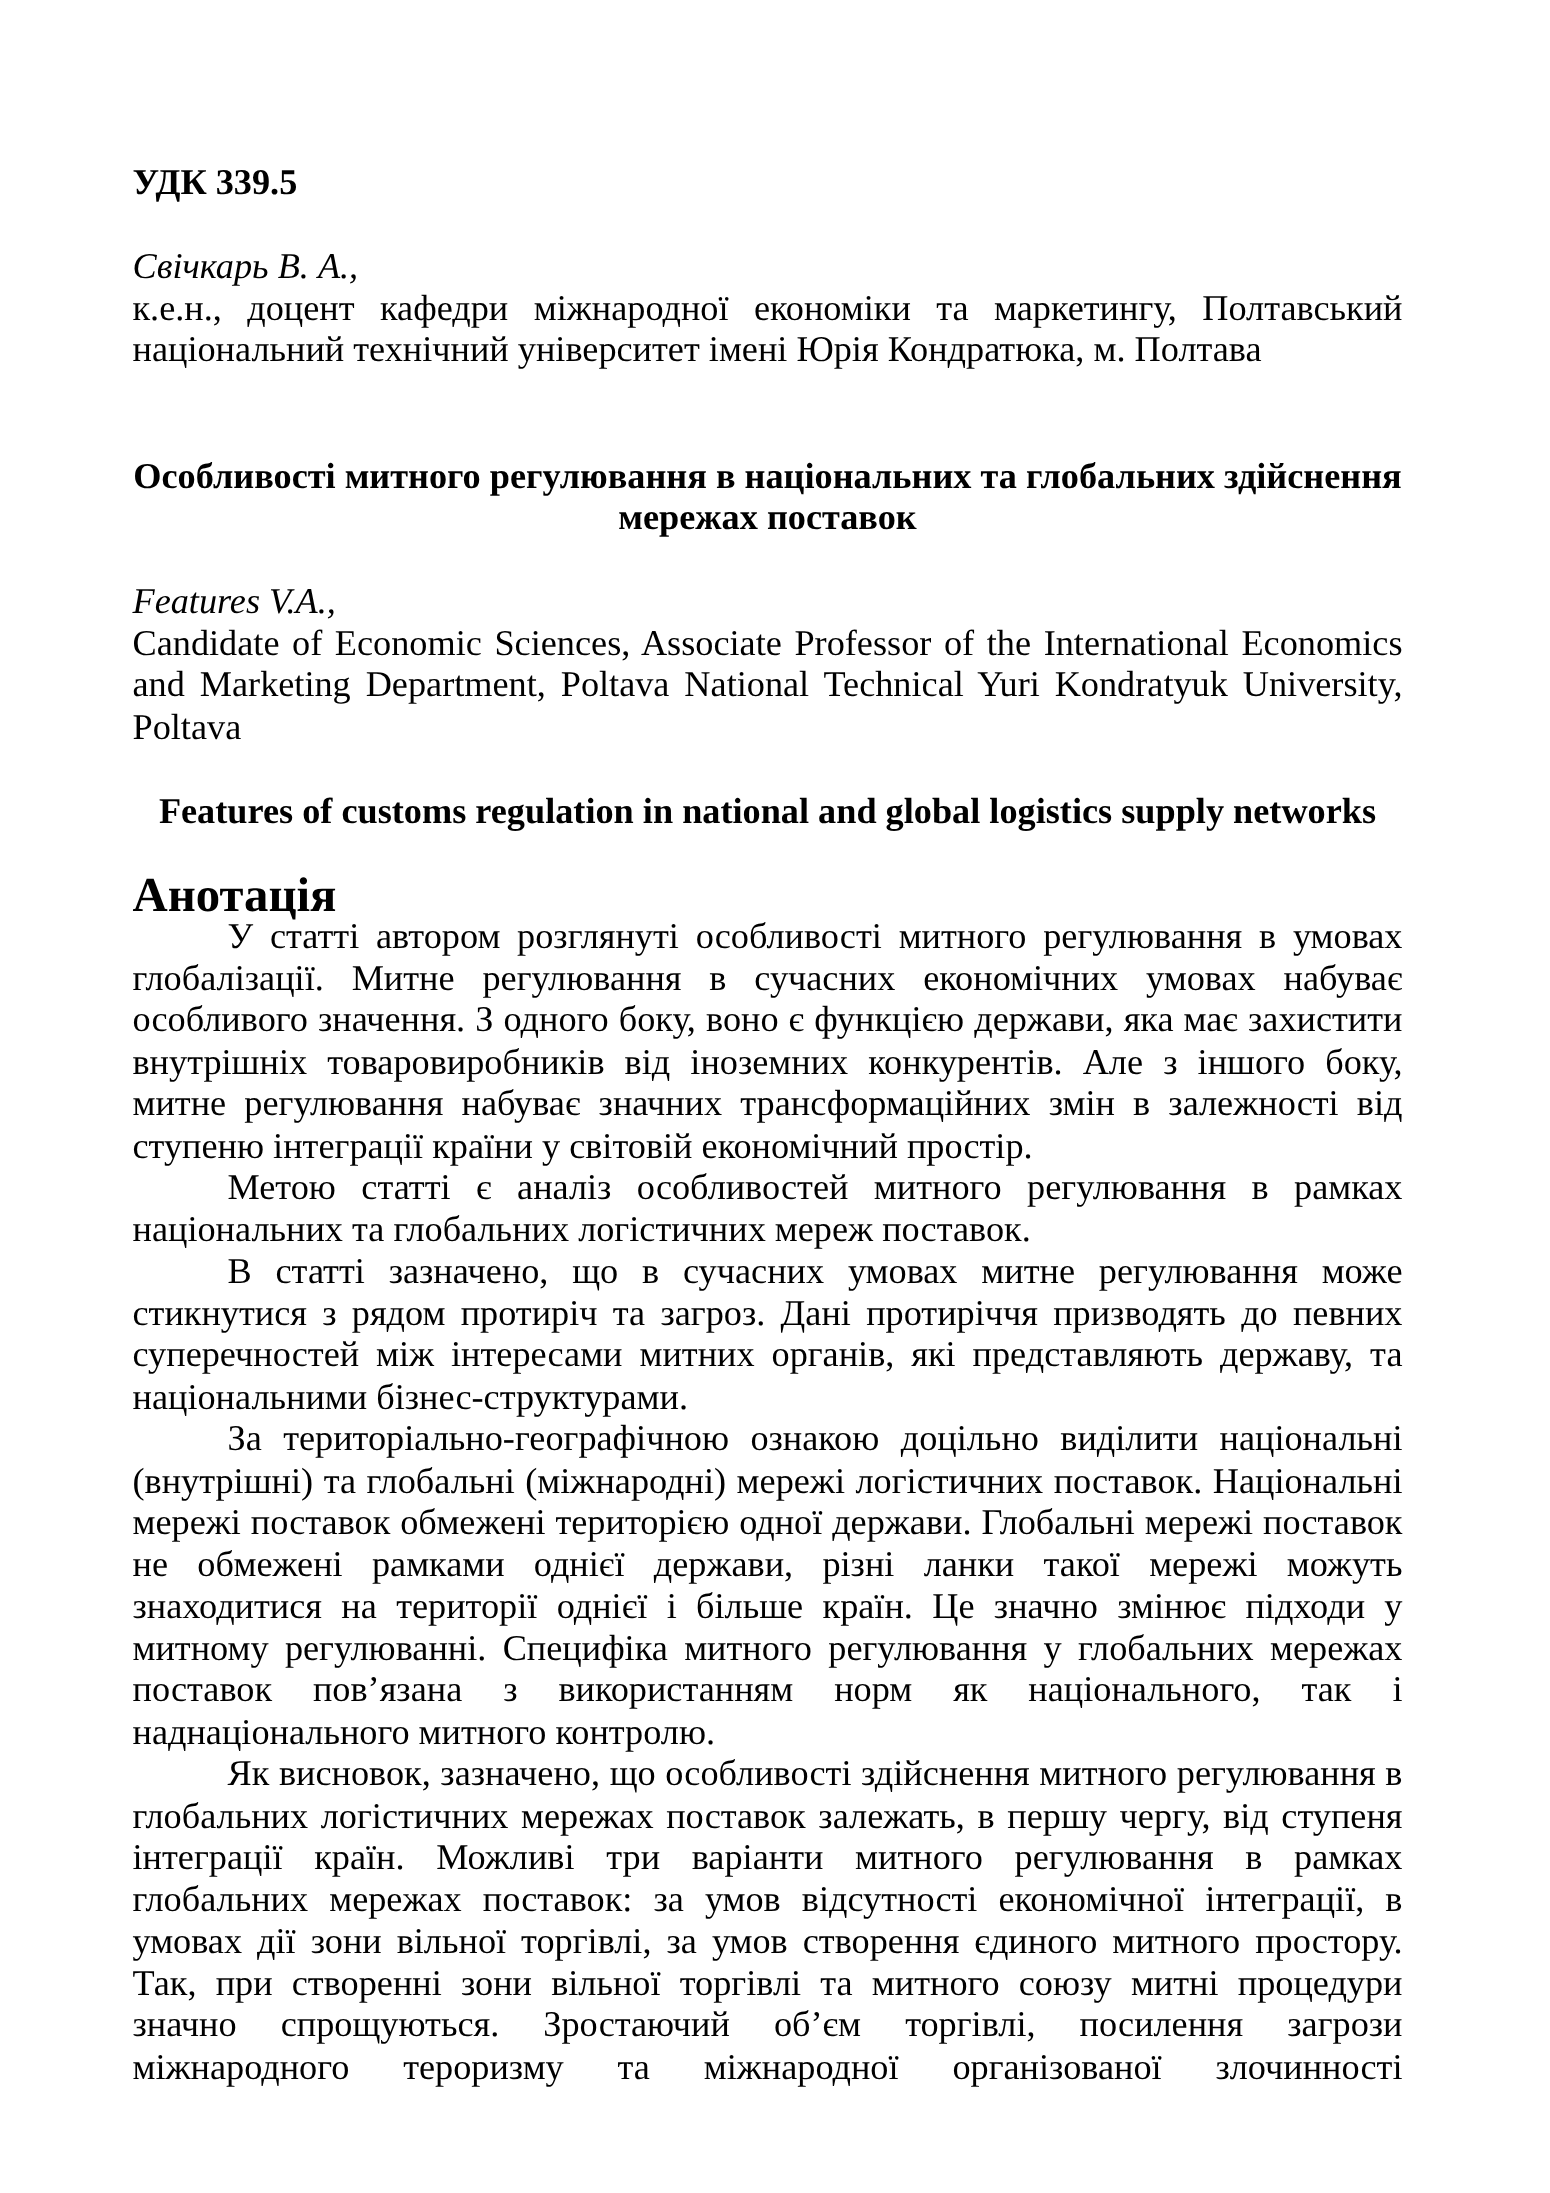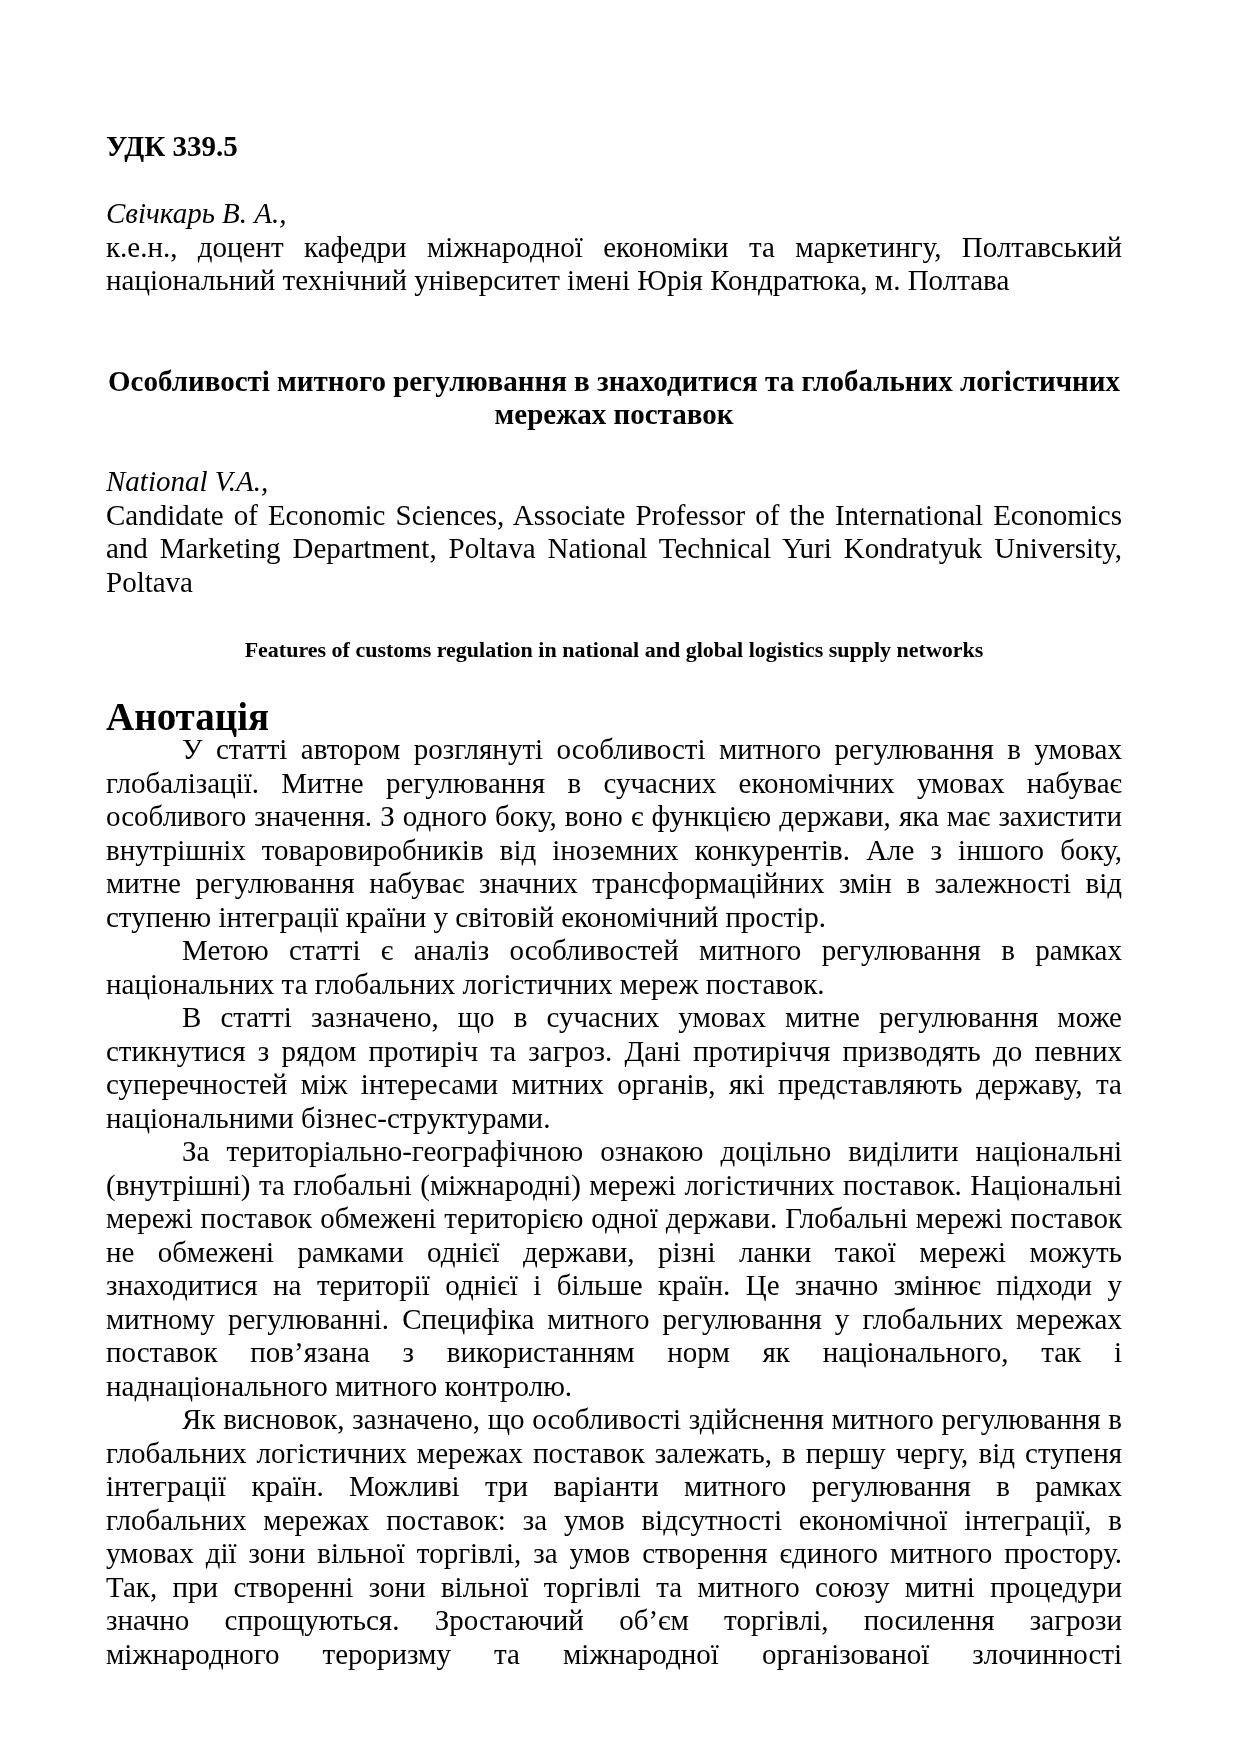--- a/index.html
+++ b/index.html
@@ -63,27 +63,27 @@
 <body>
 
 <div class="page">
 
   <p class="blk udc">УДК 339.5</p>
 
   <p class="blk author-name">Свічкарь В. А.,</p>
 
   <p class="blk author-affil">к.е.н., доцент кафедри міжнародної економіки та маркетингу, Полтавський національний технічний університет імені Юрія Кондратюка, м. Полтава</p>
 
-  <h1 class="blk title-ua" style="font-size:29px;">Особливості митного регулювання в знаходитися та глобальних логістичних мережах поставок</h1>
+  <h1 class="blk title-ua" style="font-size:29px;">Особливості митного регулювання в національних та глобальних здійснення мережах поставок</h1>
 
-  <p class="blk author-name-en">National V.A.,</p>
+  <p class="blk author-name-en">Features V.A.,</p>
 
   <p class="blk author-affil">Candidate of Economic Sciences, Associate Professor of the International Economics and Marketing Department, Poltava National Technical Yuri Kondratyuk University, Poltava</p>
 
-  <h2 class="blk title-en" style="font-size:22px;">Features of customs regulation in national and global logistics supply networks</h2>
+  <h2 class="blk title-en" style="font-size:29px;">Features of customs regulation in national and global logistics supply networks</h2>
 
   <h3 class="blk abstract-heading" style="font-size:39px;">Анотація</h3>
 
   <p class="para">У статті автором розглянуті особливості митного регулювання в умовах глобалізації. Митне регулювання в сучасних економічних умовах набуває особливого значення. З одного боку, воно є функцією держави, яка має захистити внутрішніх товаровиробників від іноземних конкурентів. Але з іншого боку, митне регулювання набуває значних трансформаційних змін в залежності від ступеню інтеграції країни у світовій економічний простір.</p>
 
   <p class="para">Метою статті є аналіз особливостей митного регулювання в рамках національних та глобальних логістичних мереж поставок.</p>
 
   <p class="para">В статті зазначено, що в сучасних умовах митне регулювання може стикнутися з рядом протиріч та загроз. Дані протиріччя призводять до певних суперечностей між інтересами митних органів, які представляють державу, та національними бізнес-структурами.</p>
 
   <p class="para">За територіально-географічною ознакою доцільно виділити національні (внутрішні) та глобальні (міжнародні) мережі логістичних поставок. Національні мережі поставок обмежені територією одної держави. Глобальні мережі поставок не обмежені рамками однієї держави, різні ланки такої мережі можуть знаходитися на території однієї і більше країн. Це значно змінює підходи у митному регулюванні. Специфіка митного регулювання у глобальних мережах поставок пов’язана з використанням норм як національного, так і наднаціонального митного контролю.</p>

